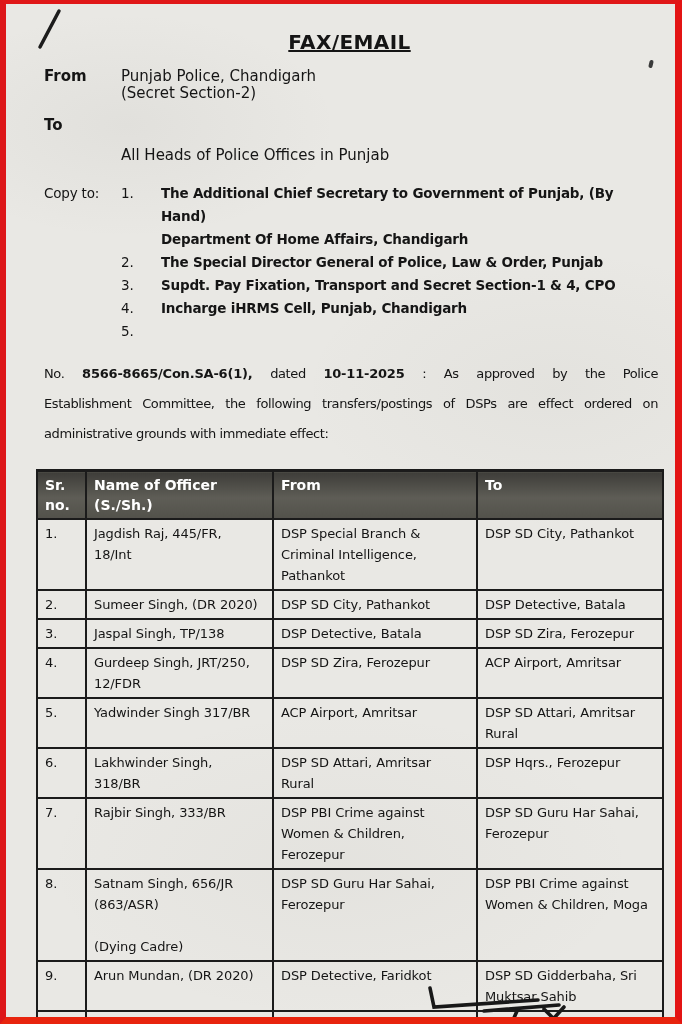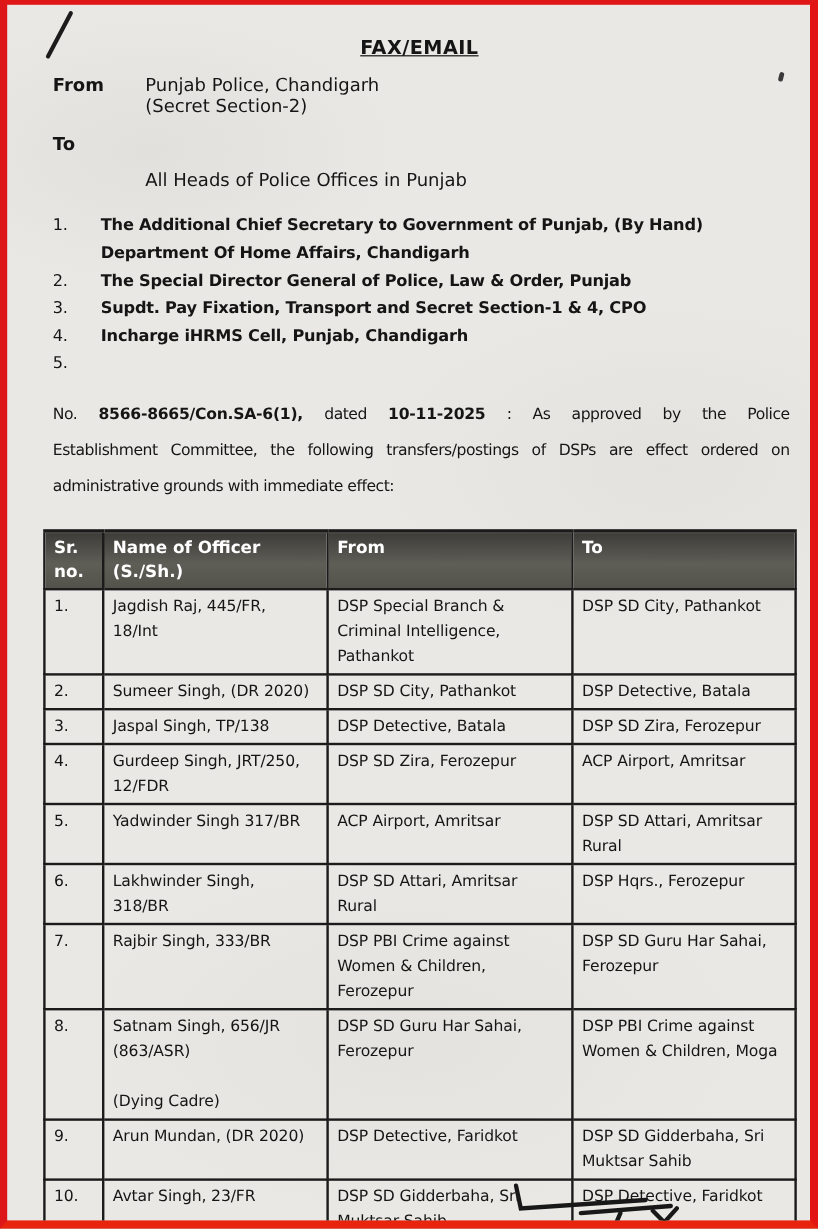--- a/index.html
+++ b/index.html
@@ -17,21 +17,21 @@
     border-color: #e01717 #e31414 #e8240e #dd1619;
     border-width: 4px 7px 7px 6px;
     overflow: hidden;
     font-family: "DejaVu Sans", "Liberation Sans", sans-serif;
     color: #151515;
   }
   .content { padding: 26px 22px 0 30px; }
 
   .doc-title {
     text-align: center;
-    font-size: 16px; font-weight: bold;
+    font-size: 20px; font-weight: bold;
     letter-spacing: 0.4px;
     text-decoration: underline;
     margin: 0 0 0 10px;
   }
 
   .addr { margin: 14px 0 0 8px; font-size: 15px; line-height: 17px; }
   .addr-row { display: flex; }
   .addr-label { width: 77px; flex: 0 0 77px; font-weight: bold; }
   .addr-value { white-space: pre-line; }
   .to-block { margin-top: 14px; }
@@ -109,20 +109,21 @@
 (Secret Section-2)</div>
       </div>
     </div>
 
     <div class="to-block">
       <div class="to-label">To</div>
       <div class="to-value">All Heads of Police Offices in Punjab</div>
     </div>
 
     <div class="copy">
+      <div class="copy-label">Copy to:</div>
       <div class="copy-items">
         <div class="copy-item">
           <div class="copy-num">1.</div>
           <div class="copy-text">The Additional Chief Secretary to Government of Punjab, (By Hand)
 Department Of Home Affairs, Chandigarh</div>
         </div>
         <div class="copy-item">
           <div class="copy-num">2.</div>
           <div class="copy-text">The Special Director General of Police, Law &amp; Order, Punjab</div>
         </div>

